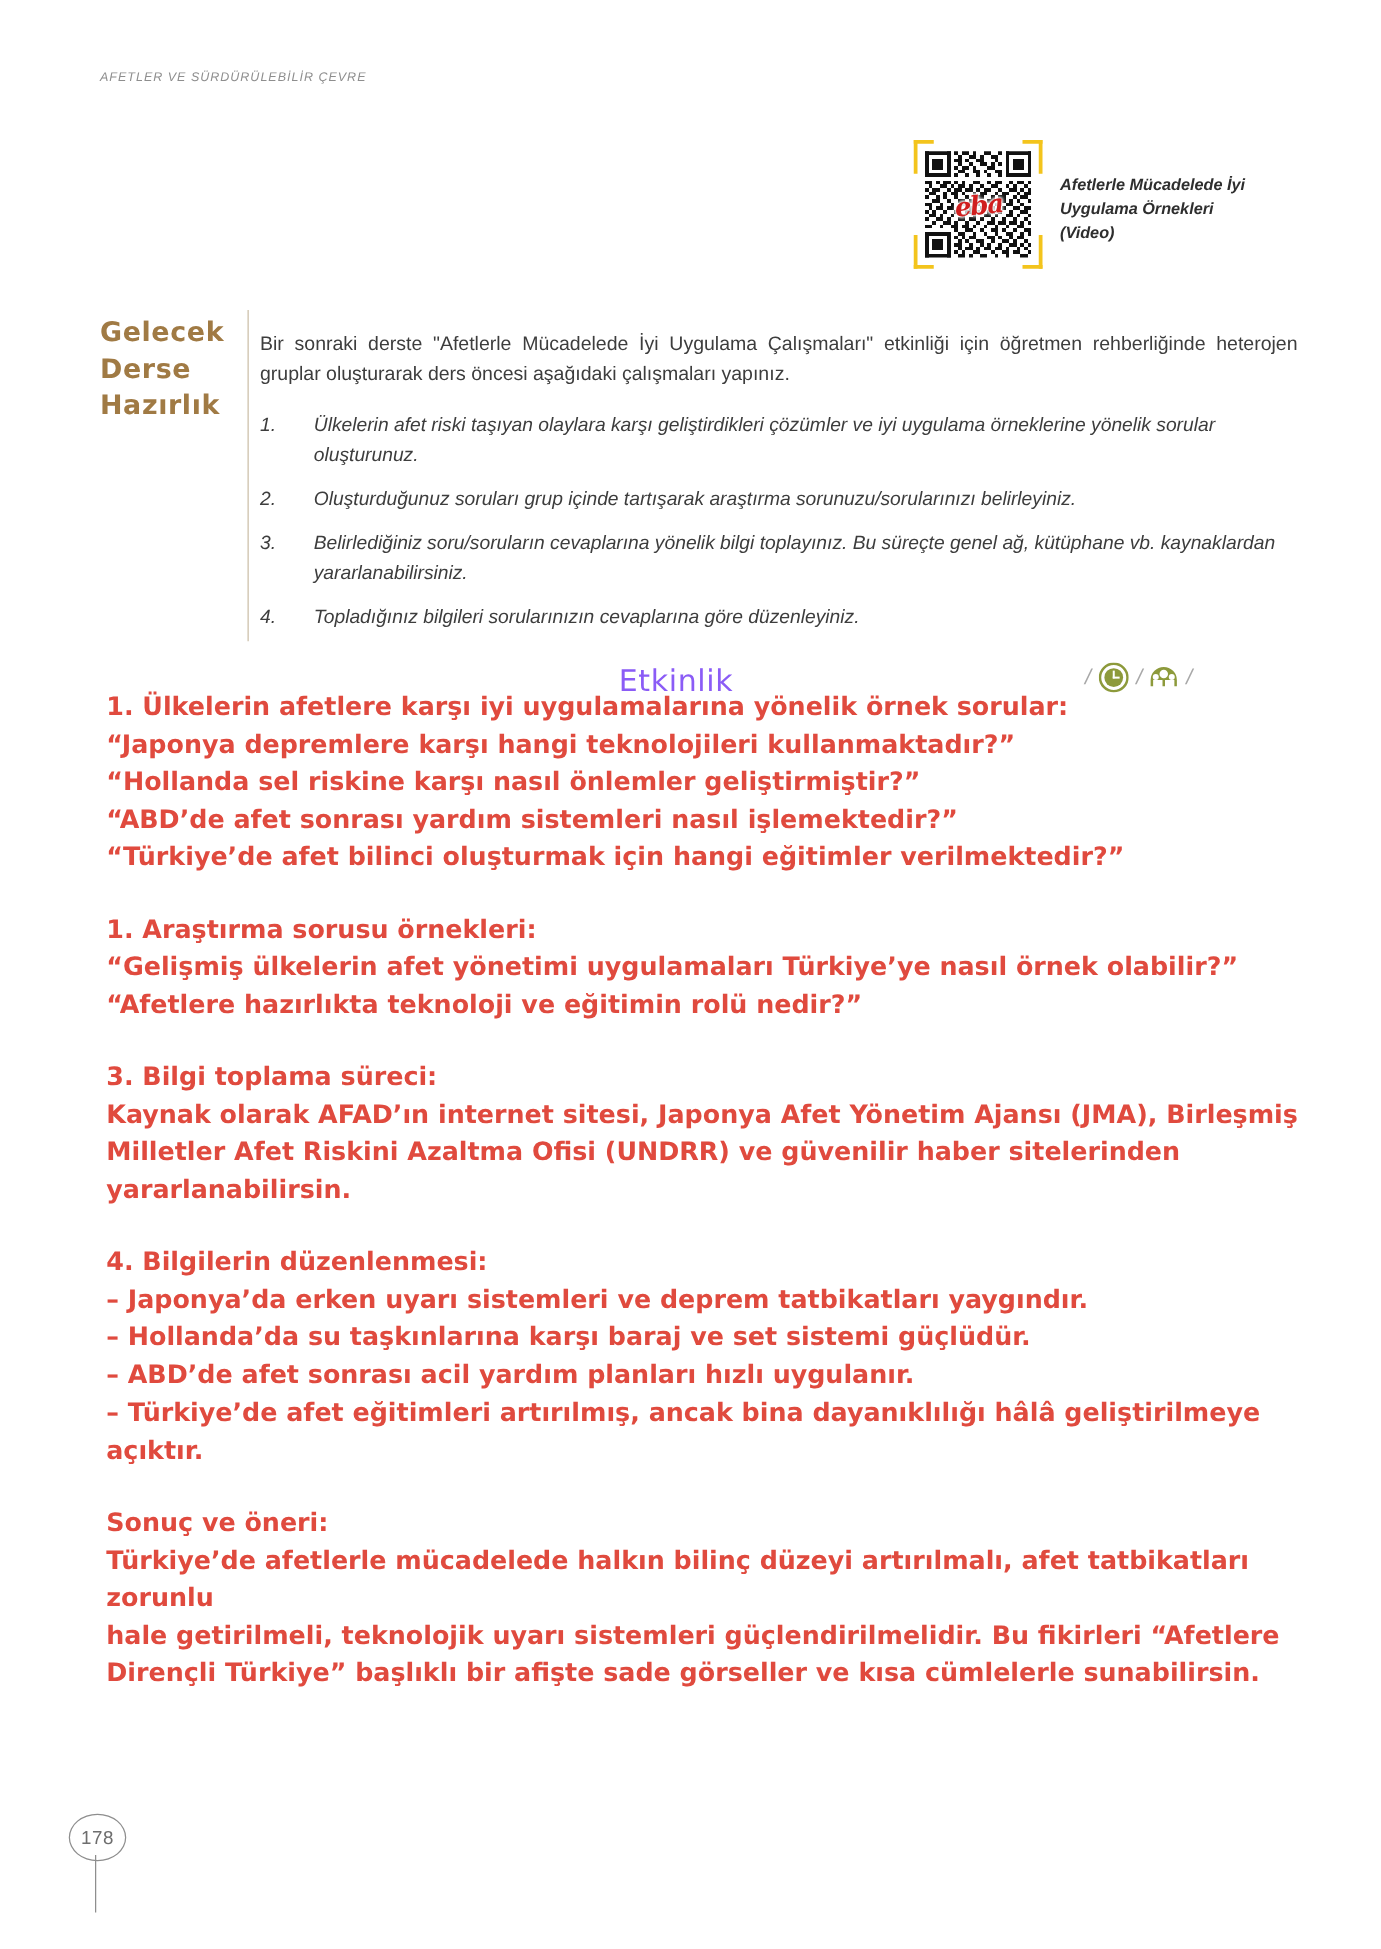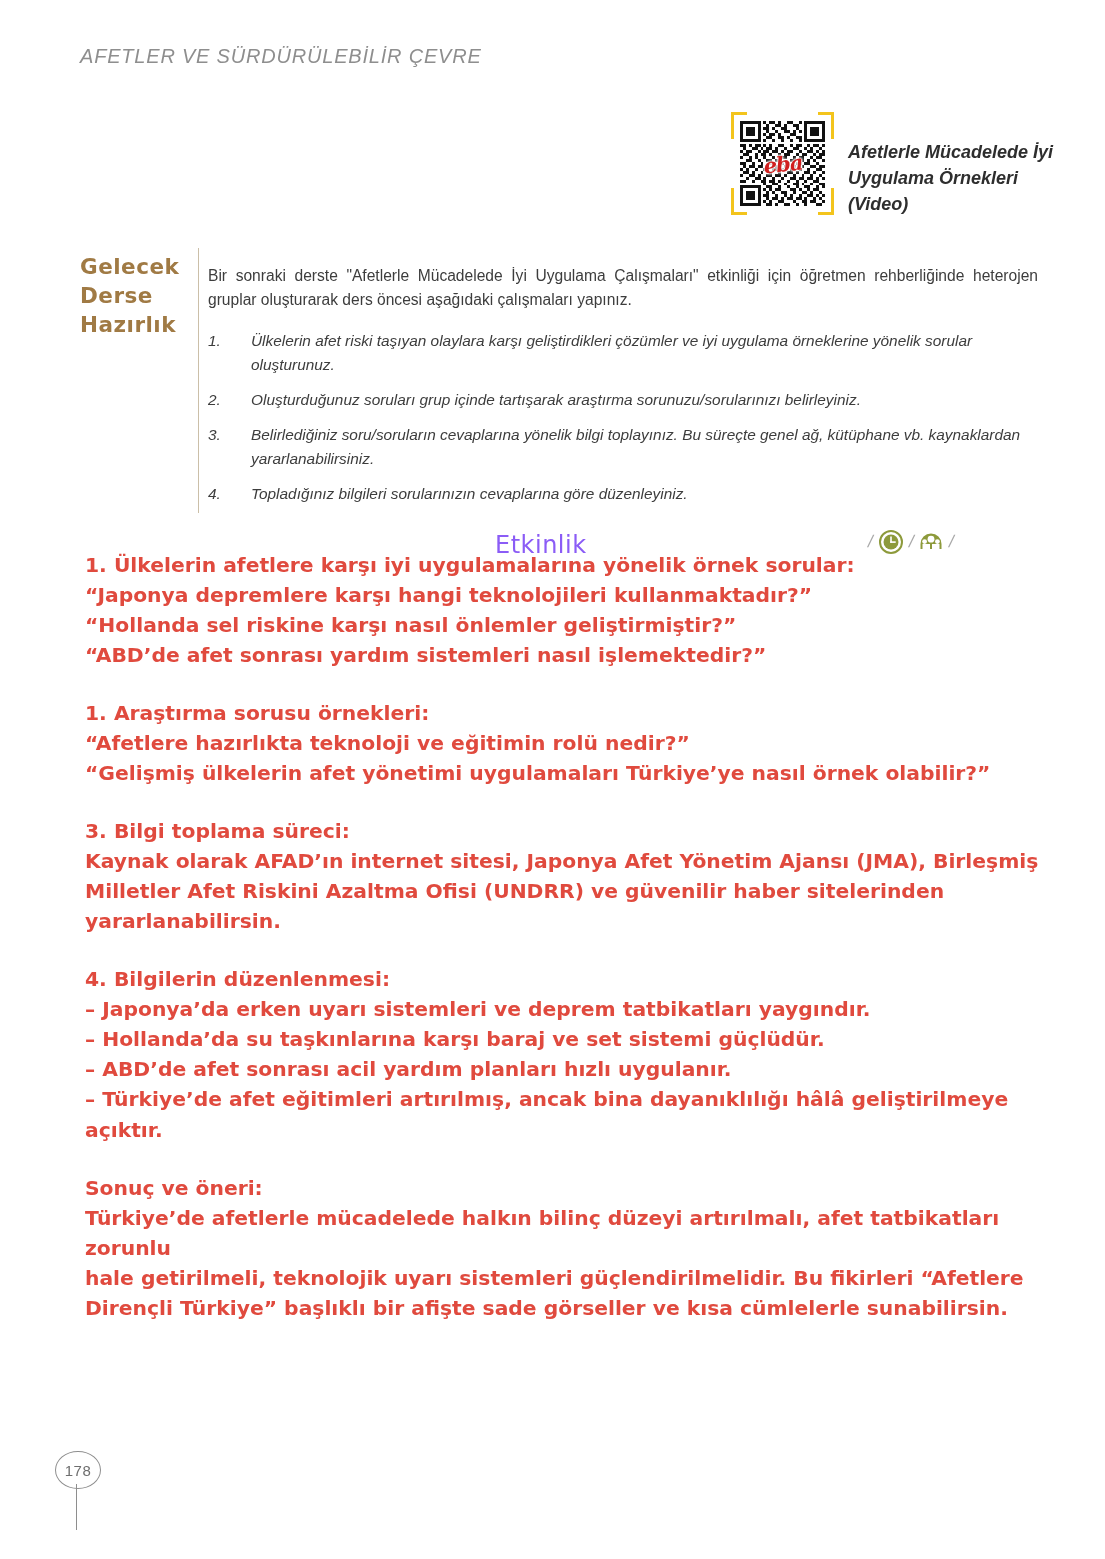--- a/index.html
+++ b/index.html
@@ -17,22 +17,22 @@
     height: 1559px;
     margin: 0 auto;
     background: #ffffff;
     overflow: hidden;
   }
 
   
   .running-header {
     position: absolute;
     left: 80px;
-    top: 45px;
-    font-size: 20px;
+    top: 57px;
+    font-size: 10px;
     font-style: italic;
     letter-spacing: 0.8px;
     color: #8e8e8e;
     white-space: nowrap;
   }
 
   
   .qr-block {
     position: absolute;
     left: 731px;
@@ -75,21 +75,21 @@
     font-weight: bold;
     font-size: 21px;
     color: #d01f1f;
     letter-spacing: -1px;
     text-shadow: 0 0 3px #fff, 0 0 3px #fff, 0 0 4px #fff, 0 0 2px #fff;
     line-height: 1;
   }
   .qr-caption {
     margin-left: 14px;
     margin-top: 27px;
-    font-size: 18px;
+    font-size: 13px;
     font-weight: bold;
     font-style: italic;
     line-height: 1.45;
     color: #2e2e2e;
     white-space: pre-line;
   }
 
   
   .prep-section {
     position: absolute;
@@ -542,26 +542,27 @@
     <span class="slash">/</span>
   </div>
 
   <div class="answer">
 
     <div class="blk">
       <div class="ln">1. Ülkelerin afetlere karşı iyi uygulamalarına yönelik örnek sorular:</div>
       <div class="ln">“Japonya depremlere karşı hangi teknolojileri kullanmaktadır?”</div>
       <div class="ln">“Hollanda sel riskine karşı nasıl önlemler geliştirmiştir?”</div>
       <div class="ln">“ABD’de afet sonrası yardım sistemleri nasıl işlemektedir?”</div>
+      <div class="ln">“Türkiye’de afet bilinci oluşturmak için hangi eğitimler verilmektedir?”</div>
     </div>
 
     <div class="blk">
       <div class="ln">1. Araştırma sorusu örnekleri:</div>
+      <div class="ln">“Gelişmiş ülkelerin afet yönetimi uygulamaları Türkiye’ye nasıl örnek olabilir?”</div>
       <div class="ln">“Afetlere hazırlıkta teknoloji ve eğitimin rolü nedir?”</div>
-      <div class="ln">“Gelişmiş ülkelerin afet yönetimi uygulamaları Türkiye’ye nasıl örnek olabilir?”</div>
     </div>
 
     <div class="blk">
       <div class="ln">3. Bilgi toplama süreci:</div>
       <div class="ln">Kaynak olarak AFAD’ın internet sitesi, Japonya Afet Yönetim Ajansı (JMA), Birleşmiş</div>
       <div class="ln">Milletler Afet Riskini Azaltma Ofisi (UNDRR) ve güvenilir haber sitelerinden</div>
       <div class="ln">yararlanabilirsin.</div>
     </div>
 
     <div class="blk">

